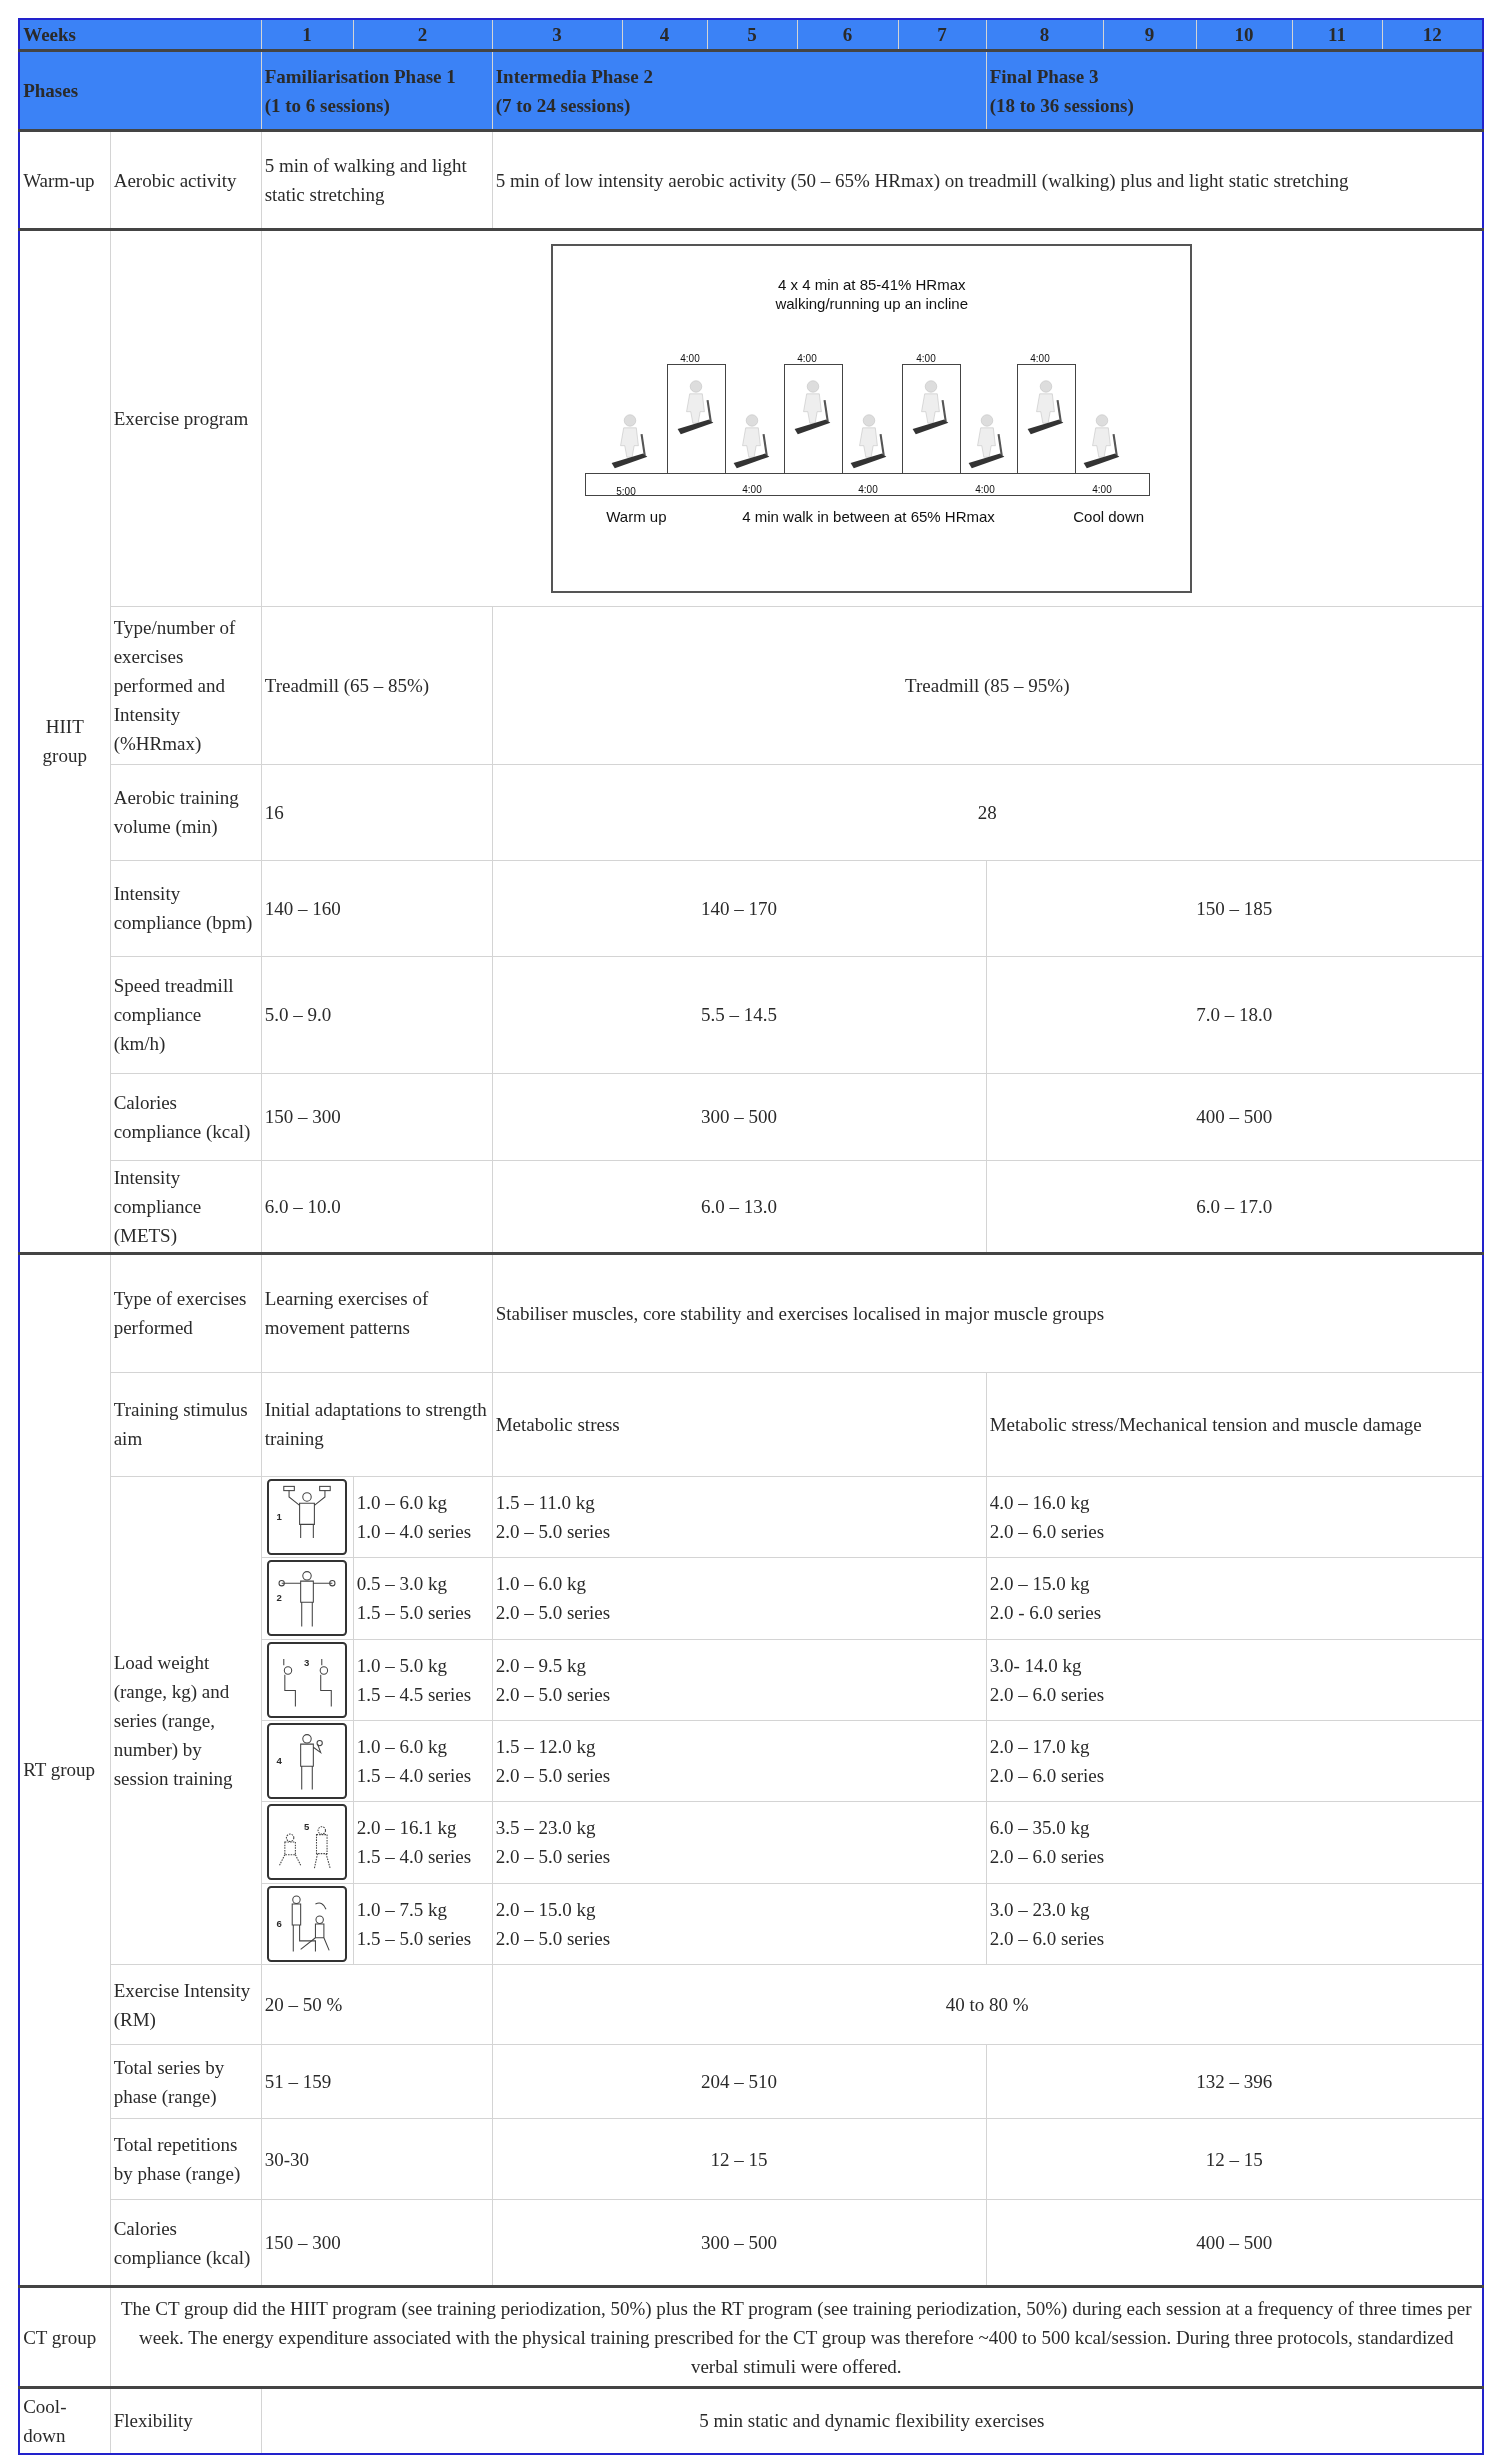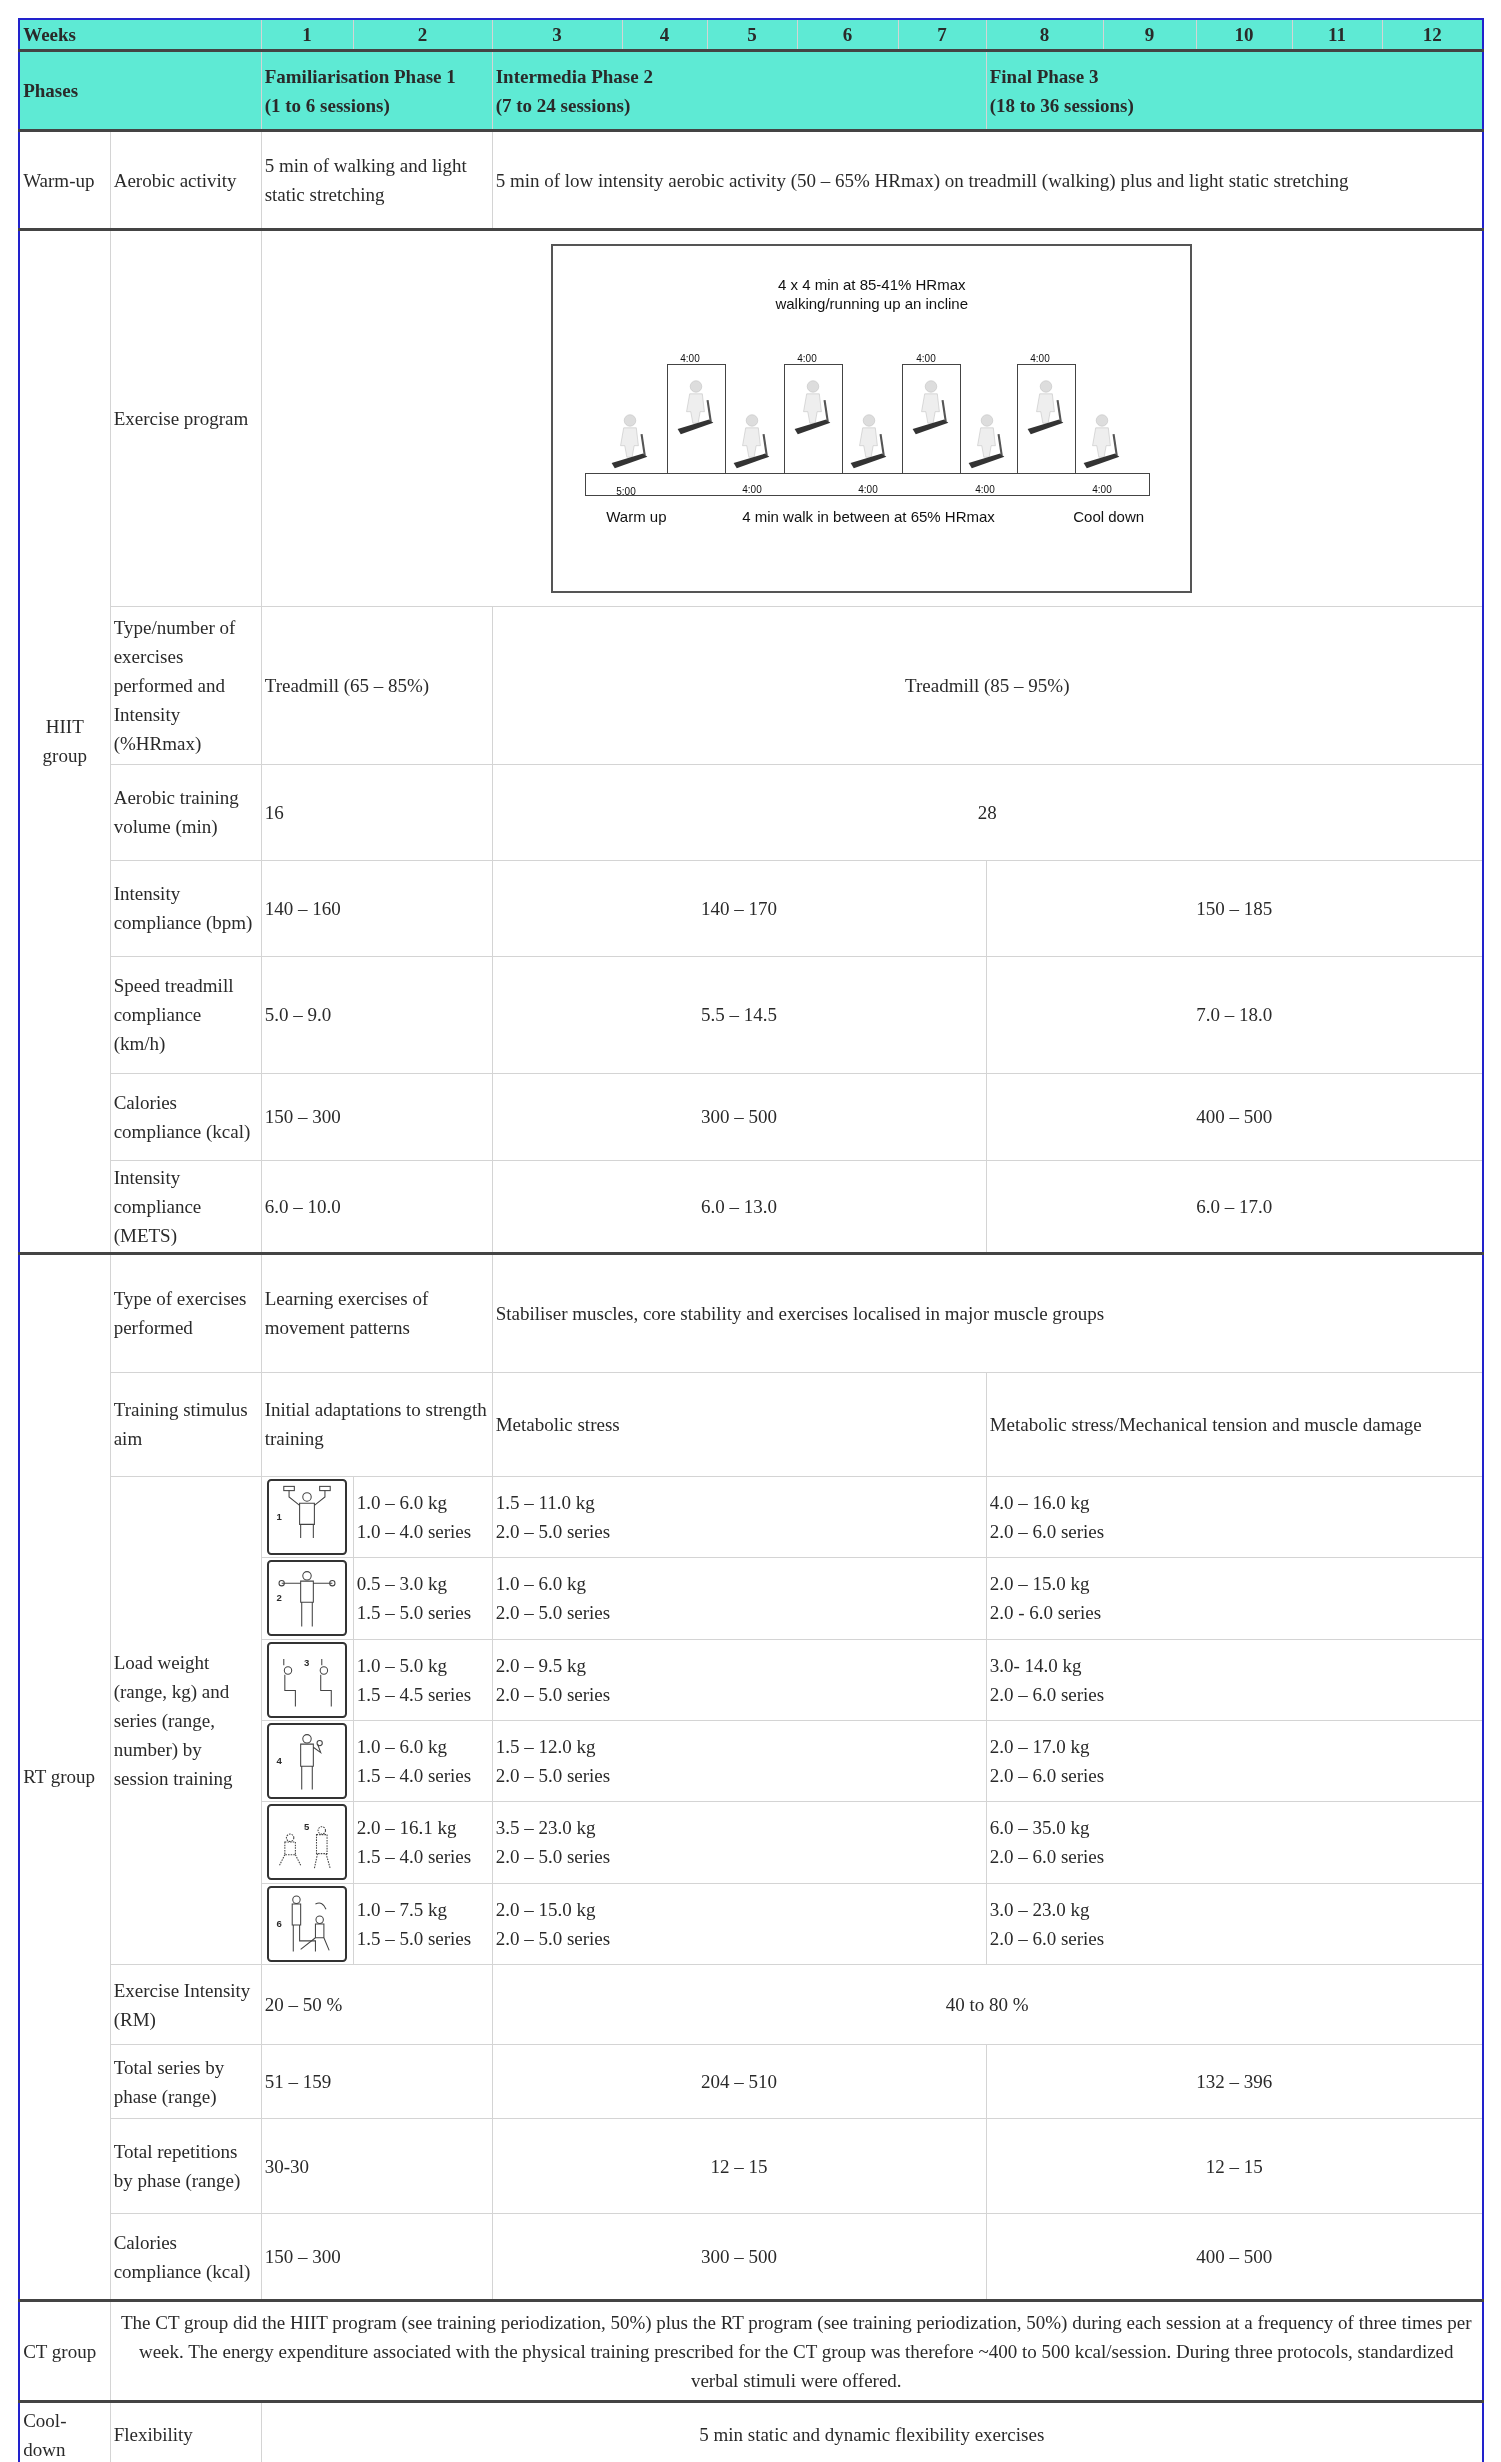--- a/index.html
+++ b/index.html
@@ -1,19 +1,19 @@
 <!DOCTYPE html>
 <html style="font-size:8.5px"><head>
 <meta charset="utf-8">
 <style>
   html,body{margin:0;padding:0;background:#fff;}
   body{width:1501px;height:2462px;position:relative;font-family:"Liberation Serif","DejaVu Serif",serif;color:#2a2a2a;}
   table.periodization{position:absolute;left:18px;top:18px;width:1464px;border-collapse:collapse;table-layout:fixed;font-size:19px;line-height:29px;border:2.7px solid #2222cc;}
   table.periodization td{border:1.6px solid #d4d4d4;vertical-align:middle;padding:2.1px 3.2px;}
-  tr.head td{background:#5eead4;font-weight:bold;}
+  tr.head td{background:#3b82f6;font-weight:bold;}
   tr.weeks td{height:24.4px;padding:0 3.2px;text-align:center;border-bottom:3.2px solid #444;}
   tr.weeks td.lbl{text-align:left;}
   tr.phases td{height:73px;border-bottom:3.2px solid #444;vertical-align:middle;}
   tr.sec-top td{border-top:3.2px solid #444;}
   .c{text-align:center;}
   .pic{padding:1.1px !important;}
   .exbox{width:76px;height:72px;border:2.1px double #333;border-radius:4.2px;margin:1.1px auto;position:relative;background:#fff;}
   .exbox .num{position:absolute;left:7.4px;top:21px;font-family:"Liberation Sans",sans-serif;font-size:9.6px;font-weight:bold;}
   .exbox svg{position:absolute;left:0;top:0;}
   .diagram{width:637px;height:345px;border:2.1px solid #555;margin:10.6px auto;position:relative;font-family:"Liberation Sans","DejaVu Sans",sans-serif;font-size:15px;color:#111;background:#fff;}
@@ -387,21 +387,21 @@
     <td>Exercise Intensity (RM)</td>
     <td colspan="2">20 – 50 %</td>
     <td colspan="10" class="c">40 to 80 %</td>
   </tr>
   <tr style="height:74px">
     <td>Total series by phase (range)</td>
     <td colspan="2">51 – 159</td>
     <td colspan="5" class="c">204 – 510</td>
     <td colspan="5" class="c">132 – 396</td>
   </tr>
-  <tr style="height:95px">
+  <tr style="height:81px">
     <td>Total repetitions by phase (range)</td>
     <td colspan="2">30-30</td>
     <td colspan="5" class="c">12 – 15</td>
     <td colspan="5" class="c">12 – 15</td>
   </tr>
   <tr style="height:87px">
     <td>Calories compliance (kcal)</td>
     <td colspan="2">150 – 300</td>
     <td colspan="5" class="c">300 – 500</td>
     <td colspan="5" class="c">400 – 500</td>

